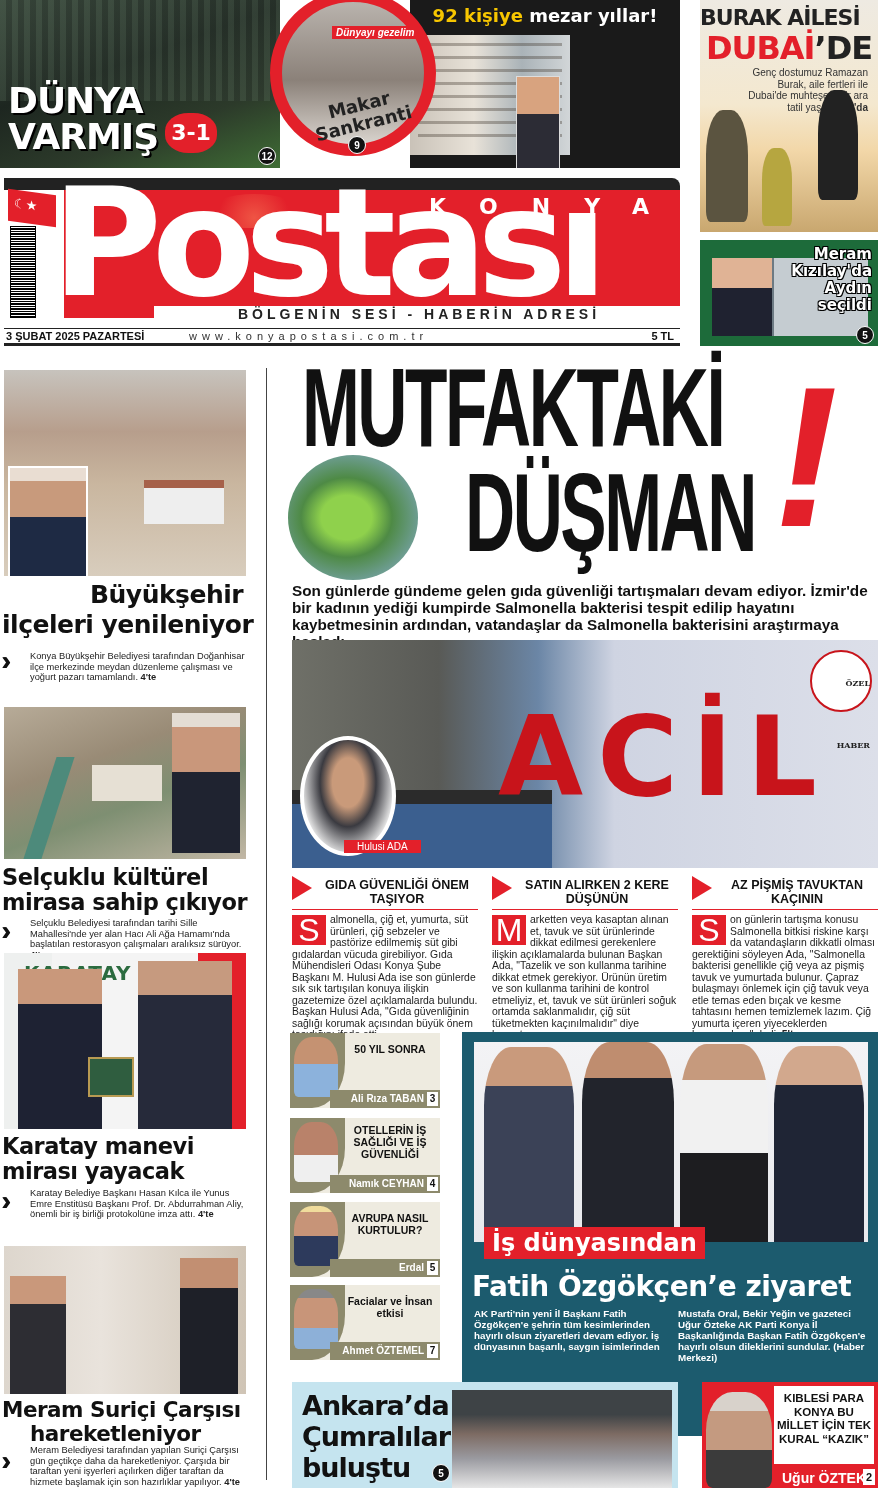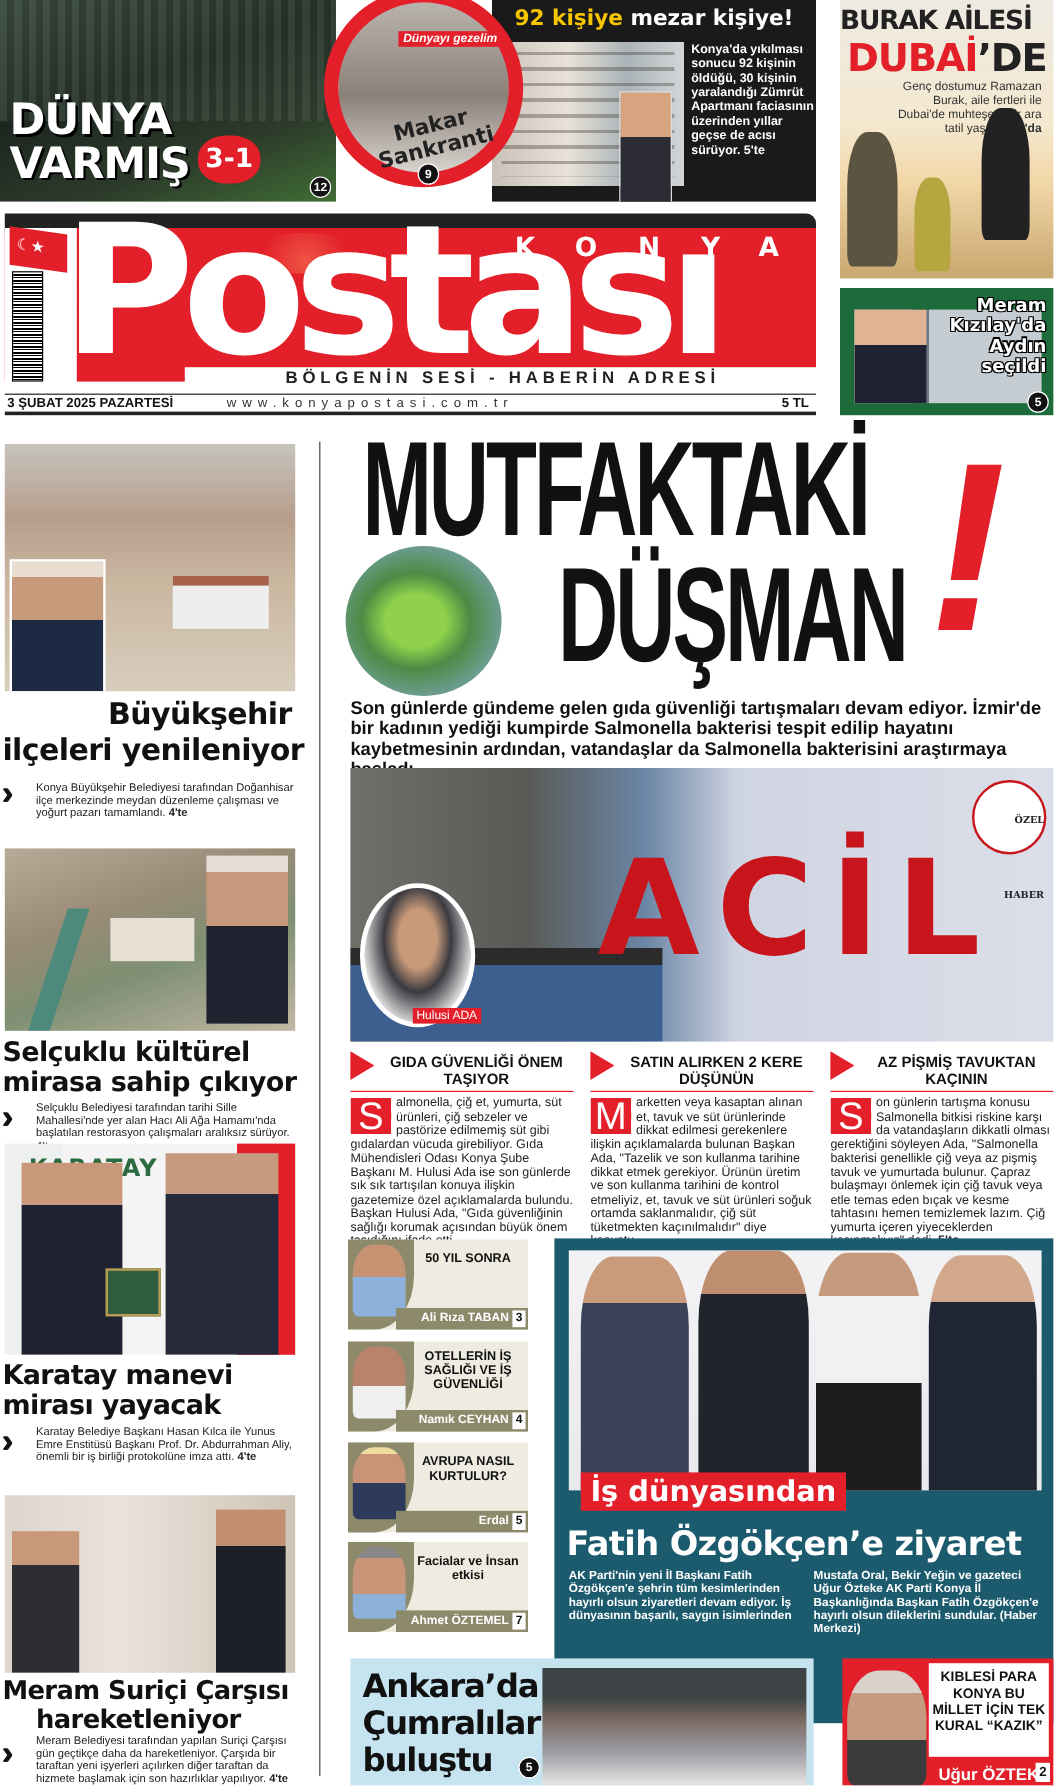--- a/index.html
+++ b/index.html
@@ -61,21 +61,21 @@
 #headline .l1{position:absolute;left:12px;top:0;font-family:"Liberation Sans",sans-serif;font-weight:bold;font-size:112px;letter-spacing:-4px;transform:scaleX(.62);transform-origin:0 0;line-height:112px;color:#111;white-space:nowrap}
 #headline .l2{position:absolute;left:175px;top:105px;font-family:"Liberation Sans",sans-serif;font-weight:bold;font-size:112px;letter-spacing:-4px;transform:scaleX(.62);transform-origin:0 0;line-height:112px;color:#111;white-space:nowrap}
 #headline .bang{position:absolute;left:485px;top:0;font-size:200px;font-weight:bold;color:#e3202a;line-height:210px;transform:skewX(-10deg)}
 #bacteria{left:288px;top:455px;width:130px;height:125px;border-radius:50%;background:radial-gradient(ellipse at 45% 50%,#8fd14c 0 25%,#4e8a45 45%,#6c9c8e 70%,#9cb8b2 100%)}
 #lede{left:292px;top:582px;width:586px;font-weight:bold;font-size:15.3px;line-height:17px;color:#111}
 #acil-photo{left:292px;top:640px;width:586px;height:228px;background:linear-gradient(90deg,#6f7068 0%,#595a56 25%,#6b86a6 42%,#cfd4e2 55%,#dcdfe9 100%)}
 #acil-photo .jeans{position:absolute;left:0;top:150px;width:260px;height:78px;background:linear-gradient(180deg,#2b2b2b 0 18%,#3b5f8f 18%)}
 #acil-photo .acil{position:absolute;left:206px;top:62px;font-family:"DejaVu Sans",sans-serif;font-weight:bold;font-size:110px;color:#c8141b;letter-spacing:14px;line-height:110px}
 #acil-photo .stamp{position:absolute;right:6px;top:10px;width:62px;height:62px;border-radius:50%;background:#fff;border:2px solid #c8141b;font-size:8px;font-weight:bold;text-align:right;color:#222;line-height:62px;font-family:"DejaVu Serif",serif}
 #acil-photo .portrait{position:absolute;left:8px;top:96px;width:96px;height:120px;border-radius:50%;background:radial-gradient(ellipse at 50% 38%,#c99a7a 0 25%,#3a3a40 45%,#e8e8e8 75%);border:4px solid #fff}
-#acil-photo .cap{position:absolute;left:52px;top:200px;background:#e3202a;color:#fff;font-size:10px;padding:1px 3px}
+#acil-photo .cap{position:absolute;left:52px;top:200px;background:#e3202a;color:#fff;font-size:10px;padding:1px 13px}
 .subhead{position:absolute;width:186px;height:34px;border-bottom:1px solid #e3202a}
 .subhead .tri{position:absolute;left:0;top:0;width:0;height:0;border-top:12px solid transparent;border-bottom:12px solid transparent;border-left:20px solid #e3202a}
 .subhead .tt{position:absolute;left:24px;right:0;top:2px;text-align:center;font-weight:bold;font-size:12.5px;line-height:14px;color:#111}
 .art{position:absolute;width:186px;font-size:10.4px;line-height:11.5px;color:#222}
 .drop{float:left;width:34px;height:30px;background:#e3202a;color:#fff;font-size:32px;line-height:30px;text-align:center;margin:1px 4px 0 0;clip-path:polygon(0 0,100% 0,100% 40%,120% 50%,100% 60%,100% 100%,0 100%)}
 
 .col{position:absolute;left:290px;width:150px;height:75px;background:#eeebe0}
 .col .bg{position:absolute;left:0;top:0;width:55px;height:100%;background:#8d8a6c;border-radius:0 0 60% 0}
 .col .face{position:absolute;left:4px;top:4px;width:44px;height:60px;border-radius:40% 40% 10% 10%}
 .col .title{position:absolute;left:52px;right:2px;top:10px;text-align:center;font-weight:bold;font-size:10.5px;line-height:12px;color:#111}
@@ -106,24 +106,23 @@
 
 <div class="photo" id="top-football">
   <div class="crowd"></div>
   <div class="h" style="top:116px">VARMIŞ</div>
   <div class="h" style="top:80px">DÜNYA</div>
   <div class="score-badge">3-1</div>
   <div class="page-num" style="left:258px;top:147px">12</div>
 </div>
 
 <div class="photo" id="zumrut">
-  <div class="head"><span class="y">92 kişiye</span><span> mezar kişiye!</span></div>
+  <div class="head"><span class="y">92 kişiye</span><span> mezar yıllar!</span></div>
   <div class="bld"></div>
   <div class="mug"></div>
-  <div class="txt">Konya'da yıkılması sonucu 92 kişinin öldüğü, 30 kişinin yaralandığı Zümrüt Apartmanı faciasının üzerinden yıllar geçse de acısı sürüyor. 5'te</div>
 </div>
 
 <div class="photo" id="makar" style="background:transparent">
   <div class="ring"></div>
   <div class="tag">Dünyayı gezelim</div>
   <div class="t"><span>Makar</span><br><span>Sankranti</span></div>
   <div class="page-num" style="left:86px;top:136px">9</div>
 </div>
 
 <div class="photo" id="dubai">

